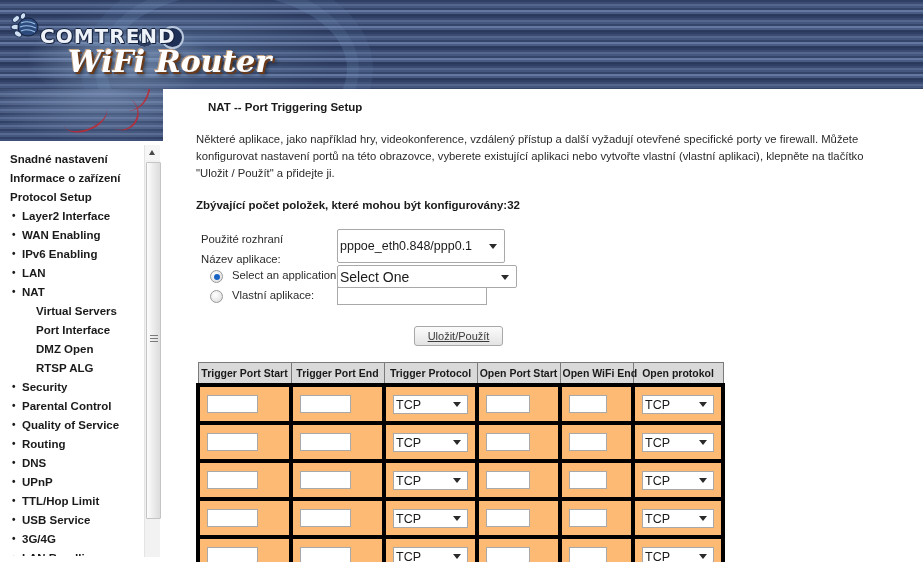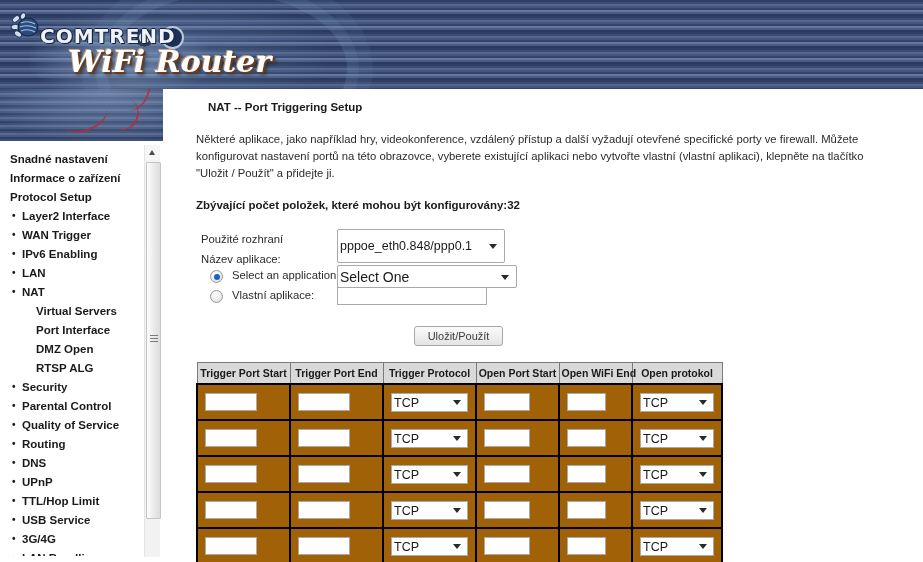--- a/index.html
+++ b/index.html
@@ -329,20 +329,21 @@
   
   .btn {
     font-family: "Liberation Sans", sans-serif;
     font-size: 11px;
     color: #3c3c3c;
     background: linear-gradient(180deg, #fbfbfb 0%, #f0f0f0 50%, #e3e3e3 100%);
     border: 1px solid #a8a8a8;
     border-radius: 3px;
     padding: 3px 13px;
     cursor: pointer;
+    text-decoration: underline;
   }
   #btn-top-wrap {
     margin: 5px 0 0 0;
     width: 525px;
     text-align: center;
   }
 
   
   #trig-table {
     margin-top: 16px;
@@ -355,24 +356,24 @@
     border: 1px solid #7a7a7a;
     font-size: 10.5px;
     font-weight: bold;
     color: #1a1a1a;
     padding: 2px 2px;
     text-align: center;
     white-space: nowrap;
     height: 16px;
   }
   #trig-table td {
-    border: 2px solid #000000;
+    border: 4px solid #000000;
     padding: 6px;
     height: 22px;
-    background: #a16207;
+    background: #fdba74;
   }
   .cell-input {
     width: 66%;
     height: 18px;
     border: 1px solid #a9a9a9;
     background: #ffffff;
     font-family: "Liberation Sans", sans-serif;
     font-size: 11px;
     margin: 1px 0 1px 1px;
     box-sizing: border-box;
@@ -442,21 +443,21 @@
   <div id="swoosh1"></div>
   <div id="swoosh2"></div>
   <div id="swoosh3"></div>
 </div>
 
 <div id="sidebar">
     <div class="nav-top">Snadné nastavení</div>
     <div class="nav-top">Informace o zařízení</div>
     <div class="nav-top">Protocol Setup</div>
     <div class="nav-bullet">Layer2 Interface</div>
-    <div class="nav-bullet">WAN Trigger</div>
+    <div class="nav-bullet">WAN Enabling</div>
     <div class="nav-bullet">IPv6 Enabling</div>
     <div class="nav-bullet">LAN</div>
     <div class="nav-bullet">NAT</div>
     <div class="nav-sub">Virtual Servers</div>
     <div class="nav-sub">Port Interface</div>
     <div class="nav-sub">DMZ Open</div>
     <div class="nav-sub">RTSP ALG</div>
     <div class="nav-bullet">Security</div>
     <div class="nav-bullet">Parental Control</div>
     <div class="nav-bullet">Quality of Service</div>

